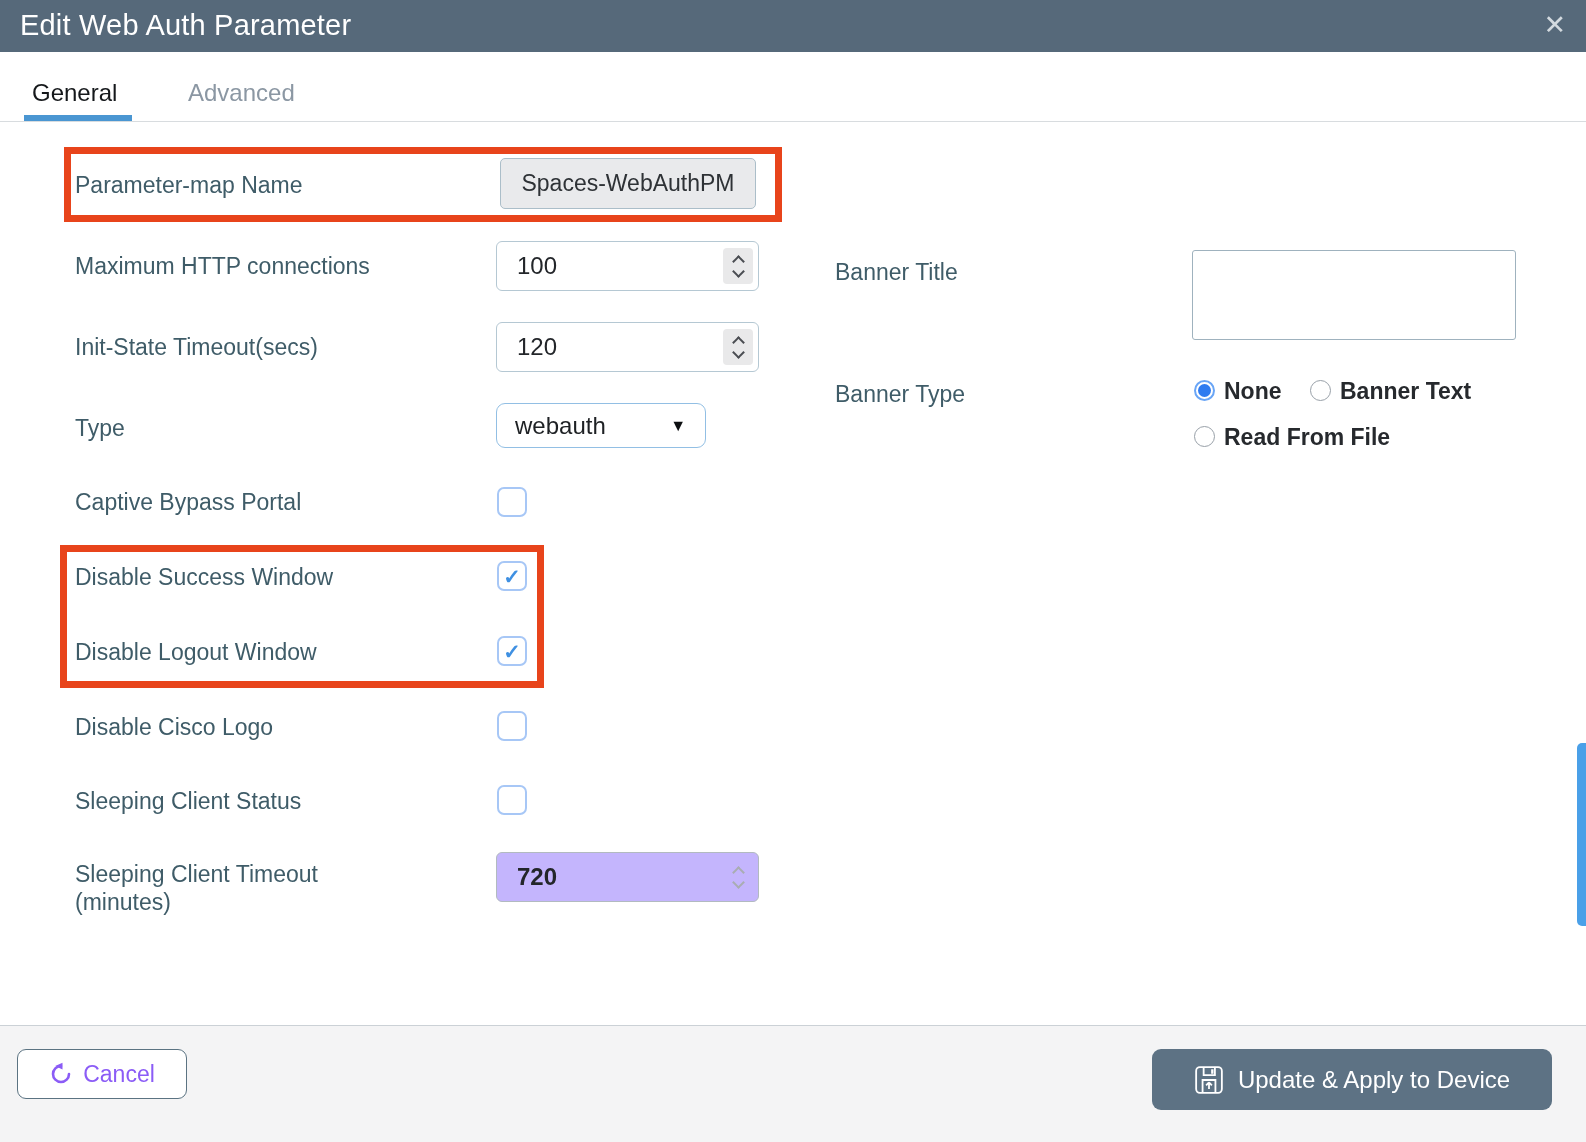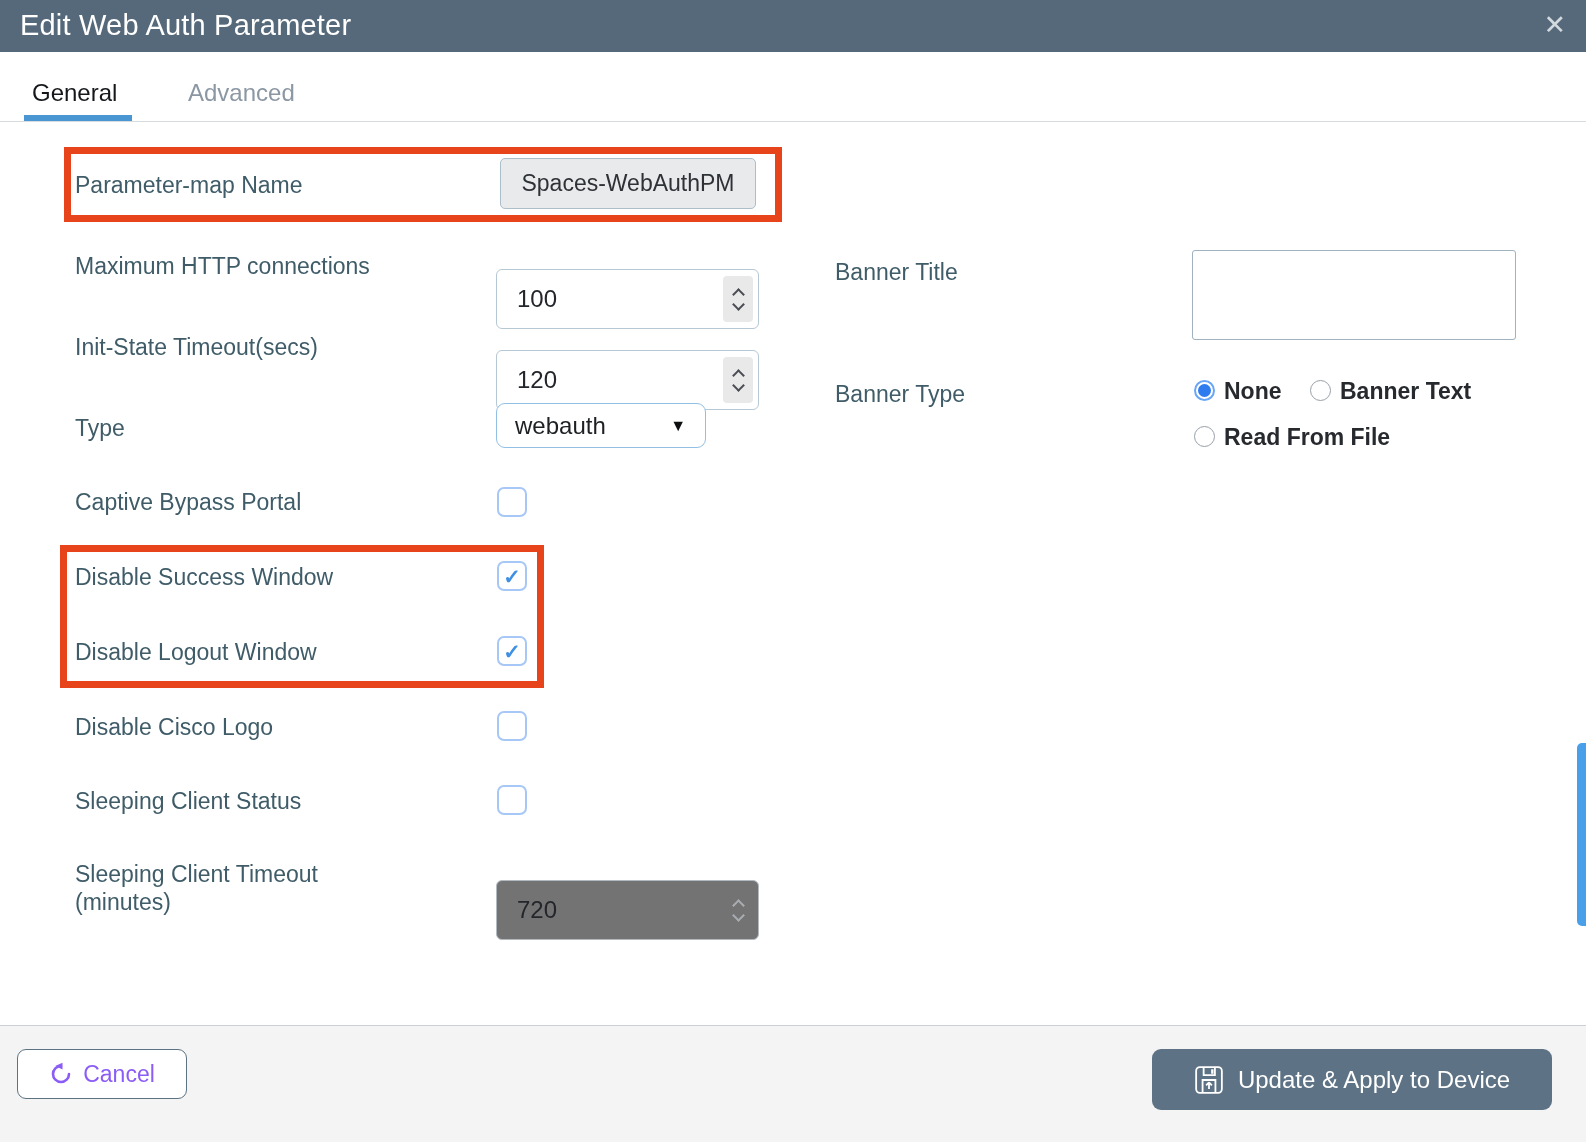--- a/index.html
+++ b/index.html
@@ -27,26 +27,26 @@
 
   
   .flabel { position:absolute; left:75px; font-size:23px; color:#3f5c68; line-height:28px; }
 
   
   .valuebox { position:absolute; left:500px; top:158px; width:256px; height:51px; background:#e9eaec;
               border:1px solid #abbec9; border-radius:5px; display:flex; align-items:center; justify-content:center;
               font-size:23px; color:#2e3236; }
 
   
-  .num-input { position:absolute; left:496px; width:263px; height:60px; background:#fff;
-               border:1px solid #b5c8d3; border-radius:6px;margin-top:28px; }
+  .num-input { position:absolute; left:496px; width:263px; height:50px; background:#fff;
+               border:1px solid #b5c8d3; border-radius:6px; }
   .num-input .val { position:absolute; left:20px; top:50%; transform:translateY(-50%); font-size:24px; color:#23262a; }
   .num-input .spin { position:absolute; right:5px; top:6px; bottom:6px; width:30px; background:#e9e9ea; border-radius:4px;
                      display:flex; flex-direction:column; align-items:center; justify-content:center; gap:5px; color:#4a4d52; cursor:pointer; }
-  .num-input.disabled { background:#737373; border-color:#b2bac0; }
+  .num-input.disabled { background:#c4b5fd; border-color:#b2bac0;font-weight:bold; }
   .num-input.disabled .spin { background:transparent; color:#a9adb2; }
   .chev { width:9px; height:9px; border-style:solid; border-color:currentColor; border-width:2.5px 2.5px 0 0; }
   .chev.up { transform:rotate(-45deg); margin-bottom:-2px; }
   .chev.down { transform:rotate(135deg); margin-top:-2px; }
 
   
   .select { position:absolute; left:496px; top:403px; width:210px; height:45px; background:#fff;
             border:1.5px solid #92bfe4; border-radius:9px; cursor:pointer; }
   .select .val { position:absolute; left:18px; top:50%; transform:translateY(-50%); font-size:24px; color:#1e2124; }
   .select .arrow { position:absolute; right:19px; top:50%; transform:translateY(-52%); font-size:16px; color:#0d0f11; }

